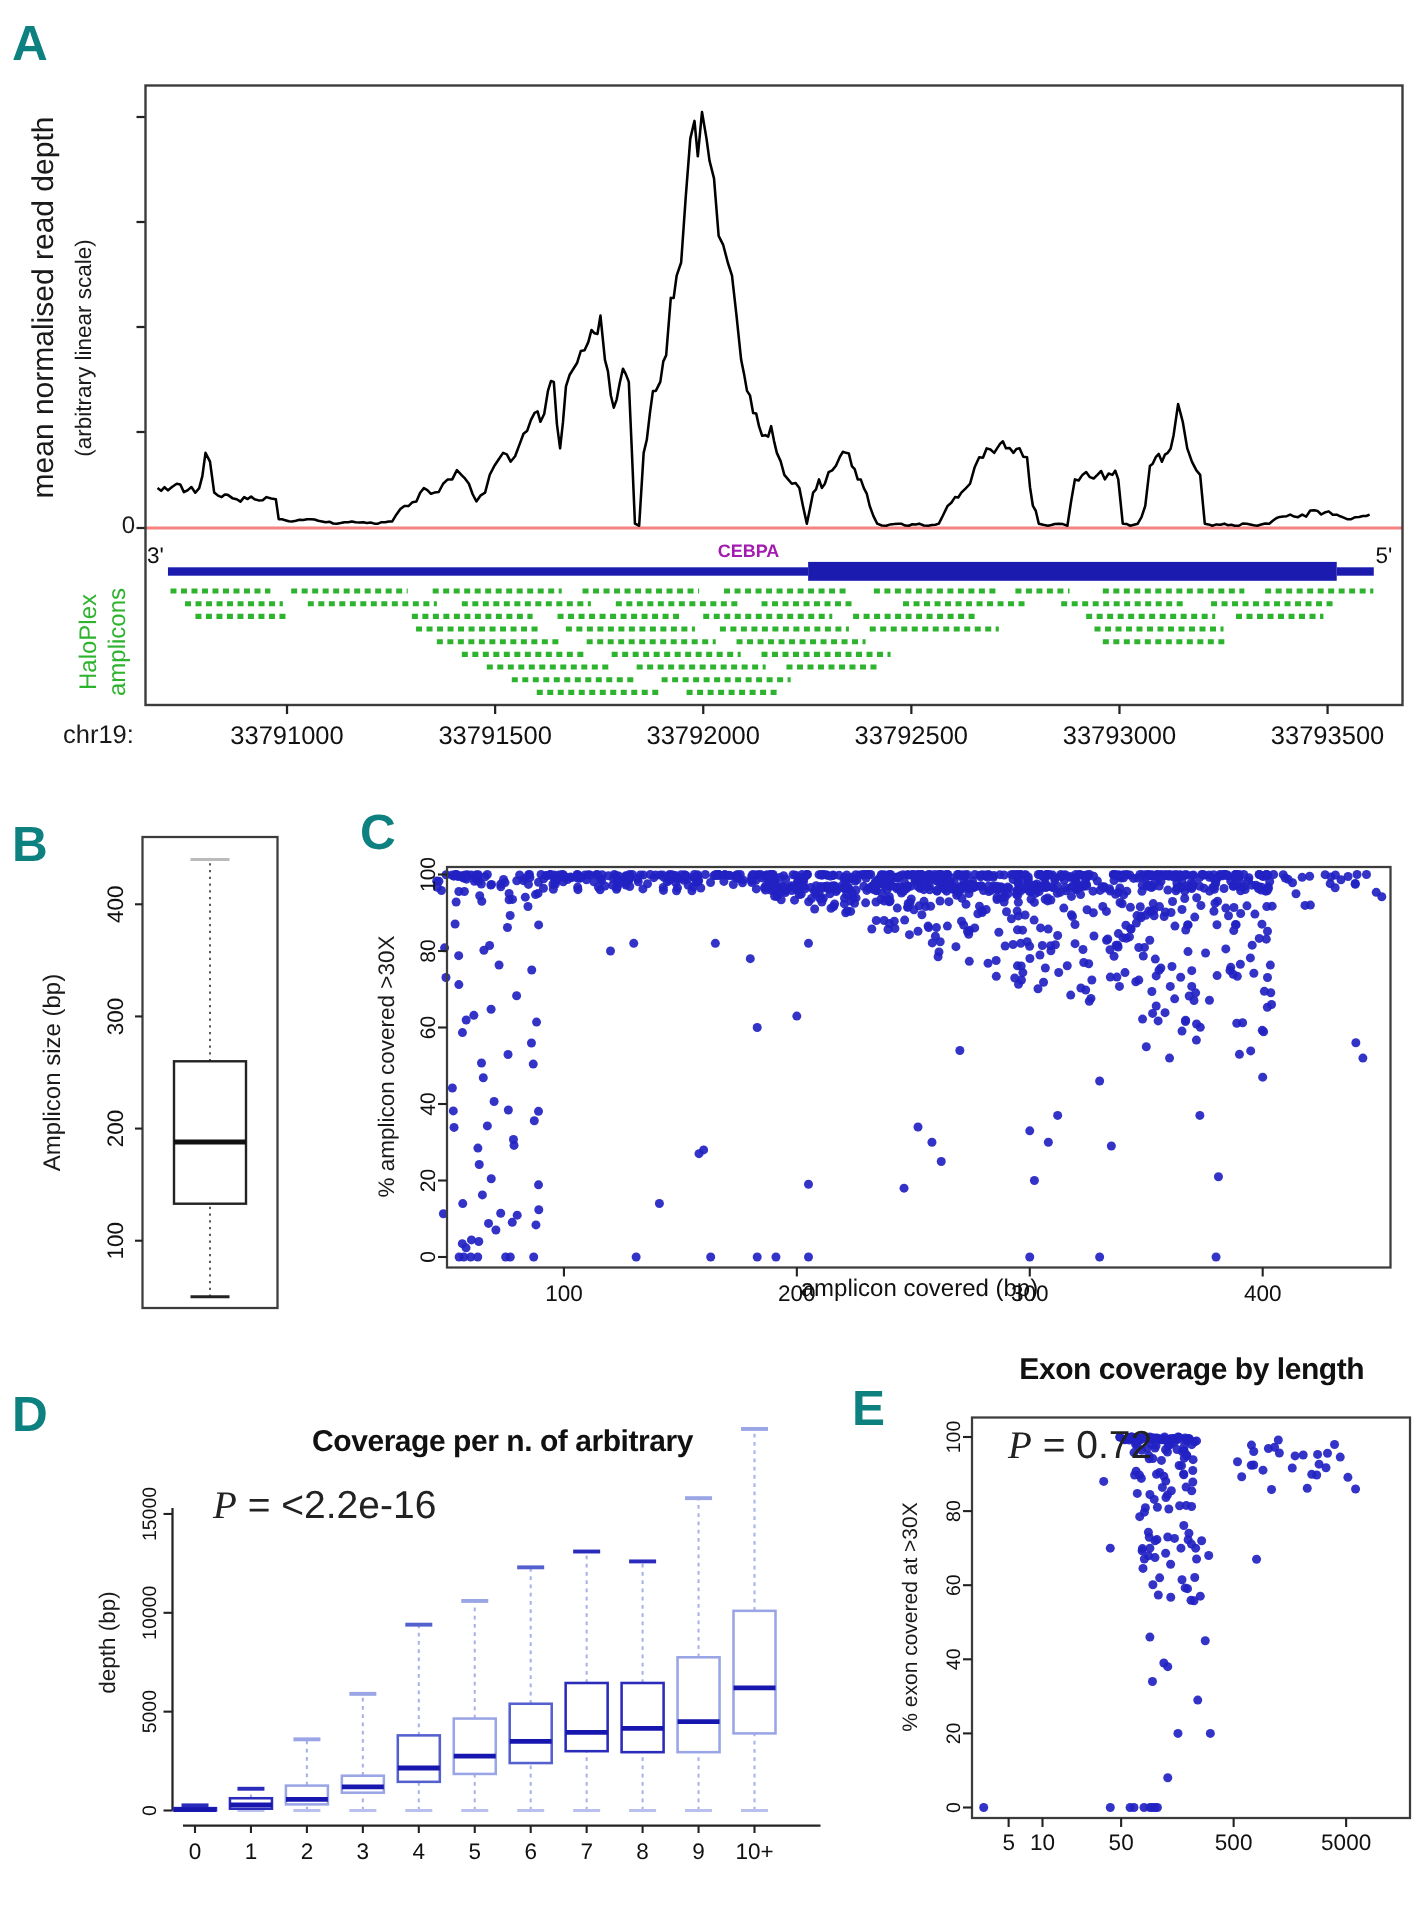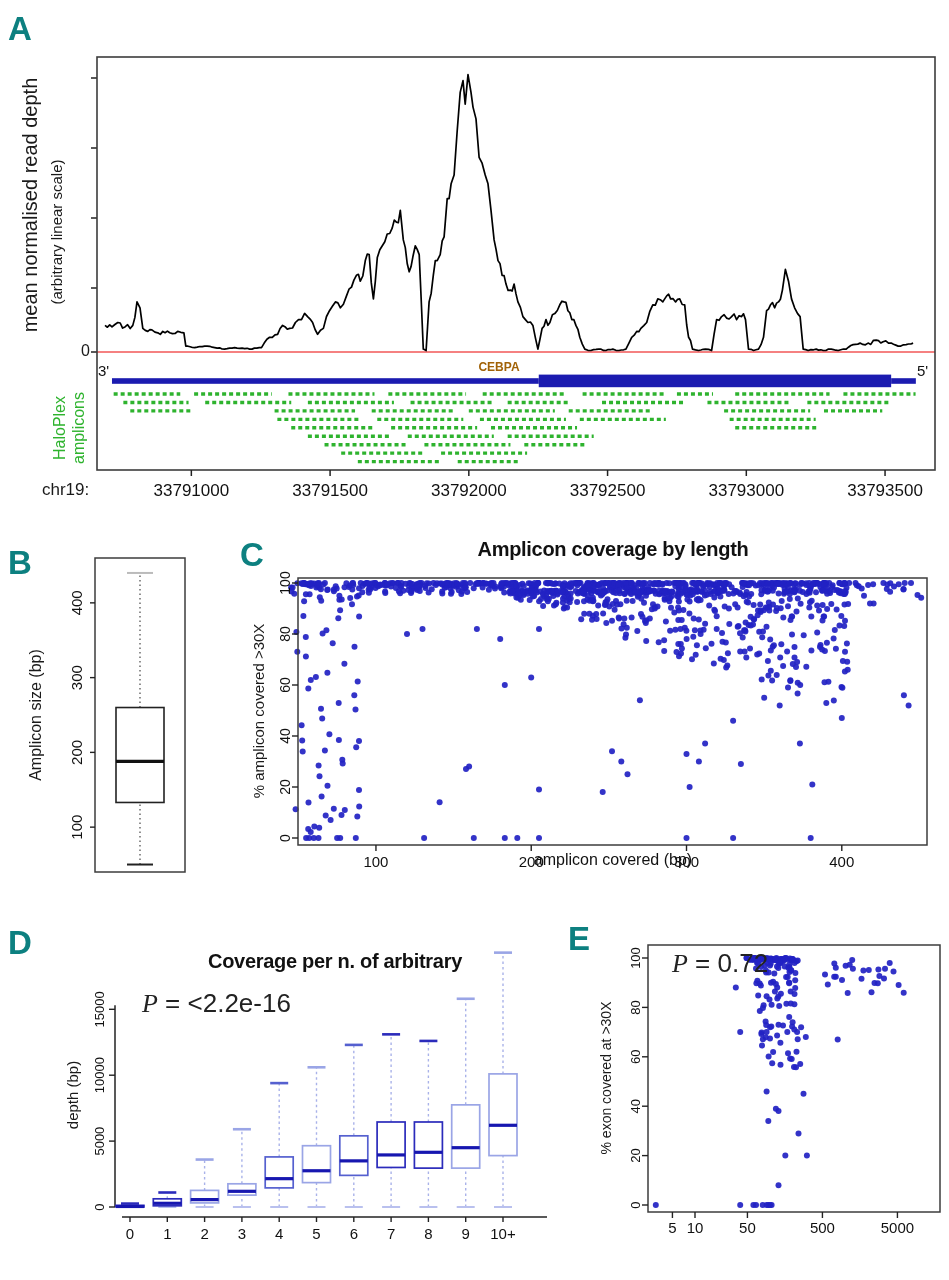--- a/index.html
+++ b/index.html
@@ -6,21 +6,21 @@
   #fig{position:relative;width:949px;height:1280px;background:#fff;
        font-family:"Liberation Sans","DejaVu Sans",sans-serif;color:#1a1a1a;overflow:hidden;}
   #chart-svg{position:absolute;left:0;top:0;z-index:1;}
   .txt{position:absolute;z-index:2;white-space:nowrap;}
   .letter{font-size:33px;font-weight:bold;color:#0d8080;letter-spacing:0;}
   .vlabel{position:absolute;z-index:2;transform:translate(-50%,-50%) rotate(-90deg);white-space:nowrap;}
   .ptitle{font-weight:bold;font-size:20px;text-align:center;letter-spacing:-0.3px;color:#111;}
   .plabel{font-size:26px;color:#222;}
   .plabel .psym{font-style:italic;font-family:"Liberation Serif","DejaVu Serif",serif;}
   .axlabel{font-size:16px;text-align:center;color:#111;}
-  .smallnavy{color:#a16207;font-weight:bold;font-size:12px;text-align:center;}
+  .smallnavy{color:#a21caf;font-weight:bold;font-size:12px;text-align:center;}
   .prime{font-size:15px;color:#111;}
   .green{color:#2eb32e;}
 </style>
 </head>
 <body>
 
 <div id="fig">
   <svg id="chart-svg" width="949" height="1280">
       <g>
         <line x1="91" y1="78" x2="97" y2="78" stroke="#222" stroke-width="1.5"></line>
@@ -1611,25 +1611,25 @@
   <div class="txt prime" style="left:917px;top:362px;">5'</div>
   <div class="txt smallnavy" style="left:458px;top:360px;width:82px;">CEBPA</div>
   <div class="vlabel green" style="left:60px;top:428px;font-size:16px;">HaloPlex</div>
   <div class="vlabel green" style="left:79px;top:428px;font-size:16px;">amplicons</div>
   <div class="txt" style="left:42px;top:480px;font-size:17px;">chr19:</div>
 
   <div class="txt letter" style="left:8px;top:544px;">B</div>
   <div class="vlabel" style="left:36px;top:715px;font-size:16px;">Amplicon size (bp)</div>
 
   <div class="txt letter" style="left:240px;top:536px;">C</div>
-  <div class="txt ptitle" style="left:298px;top:538px;width:630px;">Amplicon coverage by length</div>
   <div class="vlabel" style="left:258px;top:711px;font-size:15px;">% amplicon covered &gt;30X</div>
   <div class="txt axlabel" style="left:298px;top:851px;width:630px;">amplicon covered (bp)</div>
 
   <div class="txt letter" style="left:8px;top:924px;">D</div>
   <div class="txt ptitle" style="left:115px;top:950px;width:440px;">Coverage per n. of arbitrary</div>
   <div class="txt plabel" style="left:142px;top:988px;"><span class="psym">P</span><span> = &lt;2.2e-16</span></div>
   <div class="vlabel" style="left:72px;top:1095px;font-size:15px;">depth (bp)</div>
 
   <div class="txt letter" style="left:568px;top:920px;">E</div>
+  <div class="txt ptitle" style="left:640px;top:902px;width:309px;">Exon coverage by length</div>
   <div class="txt plabel" style="left:672px;top:948px;"><span class="psym">P</span><span> = 0.72</span></div>
   <div class="vlabel" style="left:606px;top:1078px;font-size:14px;">% exon covered at &gt;30X</div>
 </div>
 
 </body></html>

